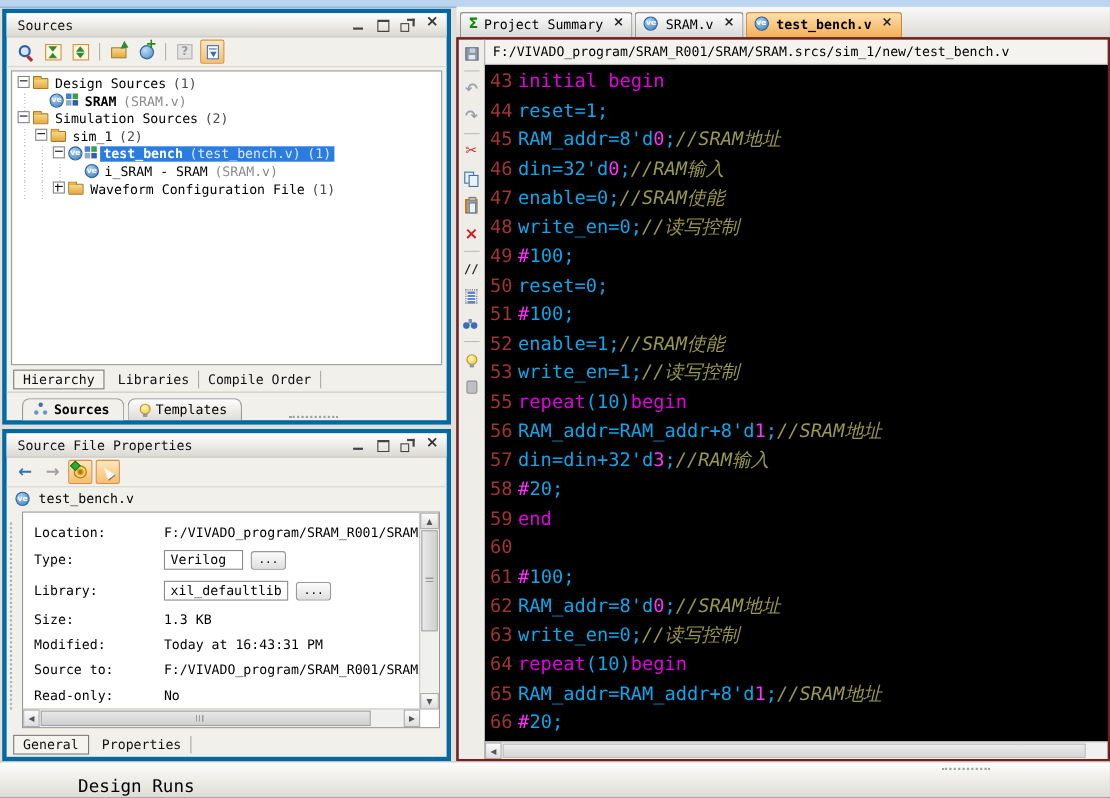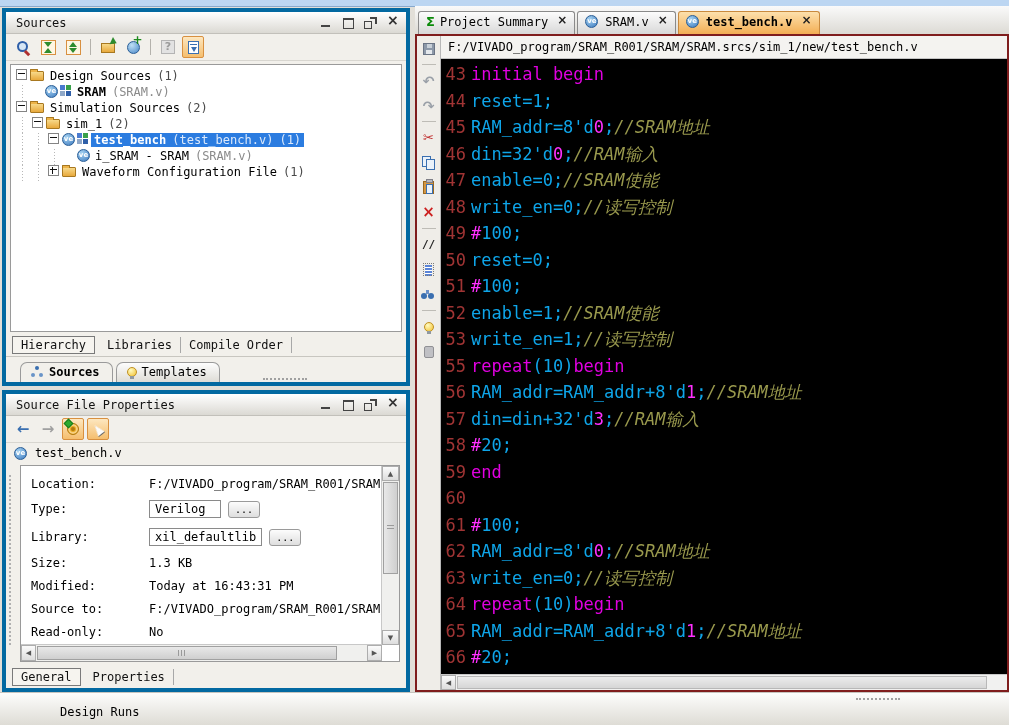--- a/index.html
+++ b/index.html
@@ -101,21 +101,21 @@
            padding-left:7px;font-size:12px;color:#000;white-space:nowrap;overflow:hidden}
   #code{flex:1;overflow:hidden;background:#000;padding-top:2px}
   .cl{display:flex;height:26.5px;line-height:26.5px;font-size:17px;white-space:pre}
   .ln{width:25px;flex:none;text-align:right;padding-right:5px;color:#A03434}
   .codewrap{flex:1;min-width:0}
   .tk-k{color:#E000E0}.tk-p{color:#0ea5e9}.tk-v{color:#FF30FF}.tk-c{color:#99994D;font-style:italic}
   #ed-hsb{height:15px;flex:none;background:#F1F1F0;border-top:1px solid #C8C8C8;position:relative}
   #ed-hsb .lt{left:0;top:0;bottom:0;width:15px}
   #ed-hsb .thumb{position:absolute;top:1px;bottom:1px;left:16px;right:20px;background:linear-gradient(#ECECEC,#D6D6D6);border:1px solid #B8B8B8}
   
-  #dr-label{position:absolute;left:60px;top:12px;font-size:12px}
+  #dr-label{position:absolute;left:71px;top:12px;font-size:16px}
   #bottom-bar .hdots{position:absolute;left:856px;top:5px}
   
   .ic{display:inline-block;position:relative;flex:none}
   .ic-ve{width:13px;height:13px;border-radius:50%;background:radial-gradient(circle at 35% 30%,#A8D4F2,#3A78BE);
          border:1px solid #2A5E96;box-sizing:border-box;color:#fff;text-align:center;
          font:bold 7px/11px "DejaVu Sans",sans-serif;margin-right:2px}
   .ic-ve::before{content:"ve"}
   .ic-blocks{width:12px;height:12px;margin-right:2px}
   .ic-blocks::before{content:"";position:absolute;left:0;top:0;width:5px;height:5px;background:#4A7BD0;box-shadow:6px 0 0 #39A04A}
   .ic-blocks::after{content:"";position:absolute;left:0;top:6px;width:5px;height:5px;background:#8FA8C8;box-shadow:6px 0 0 #2F5FA8}

